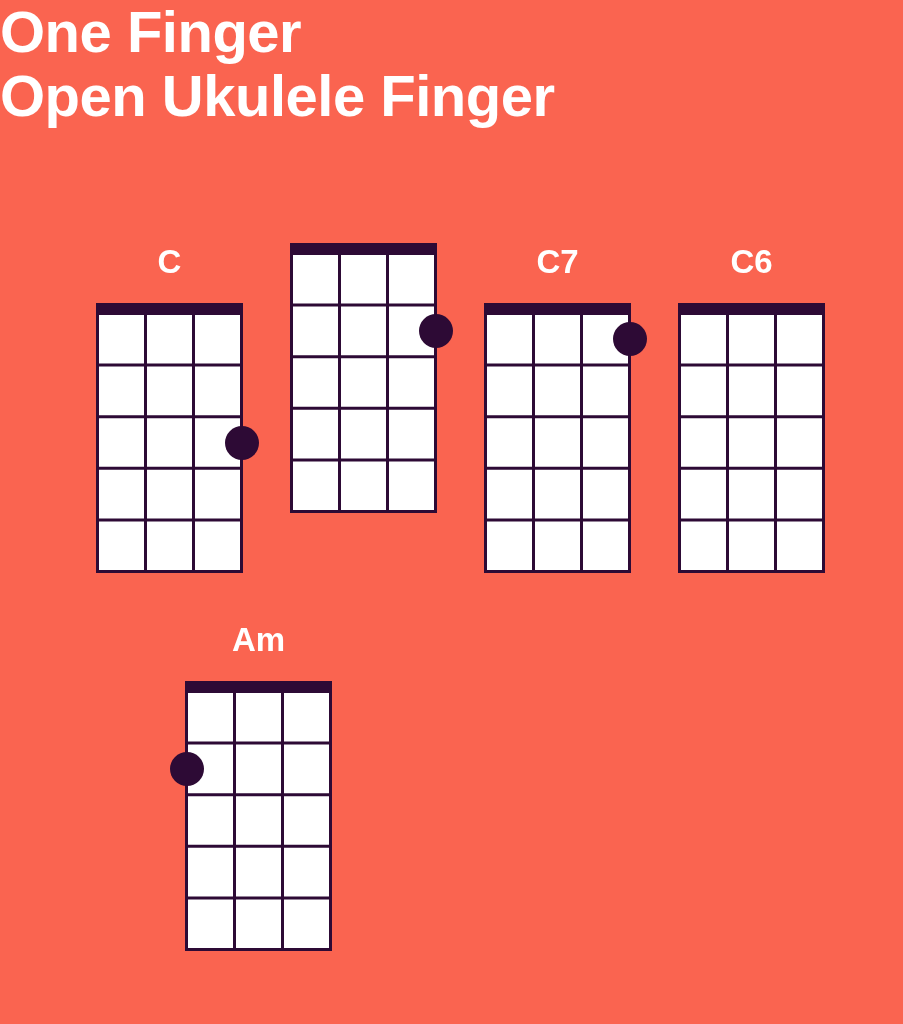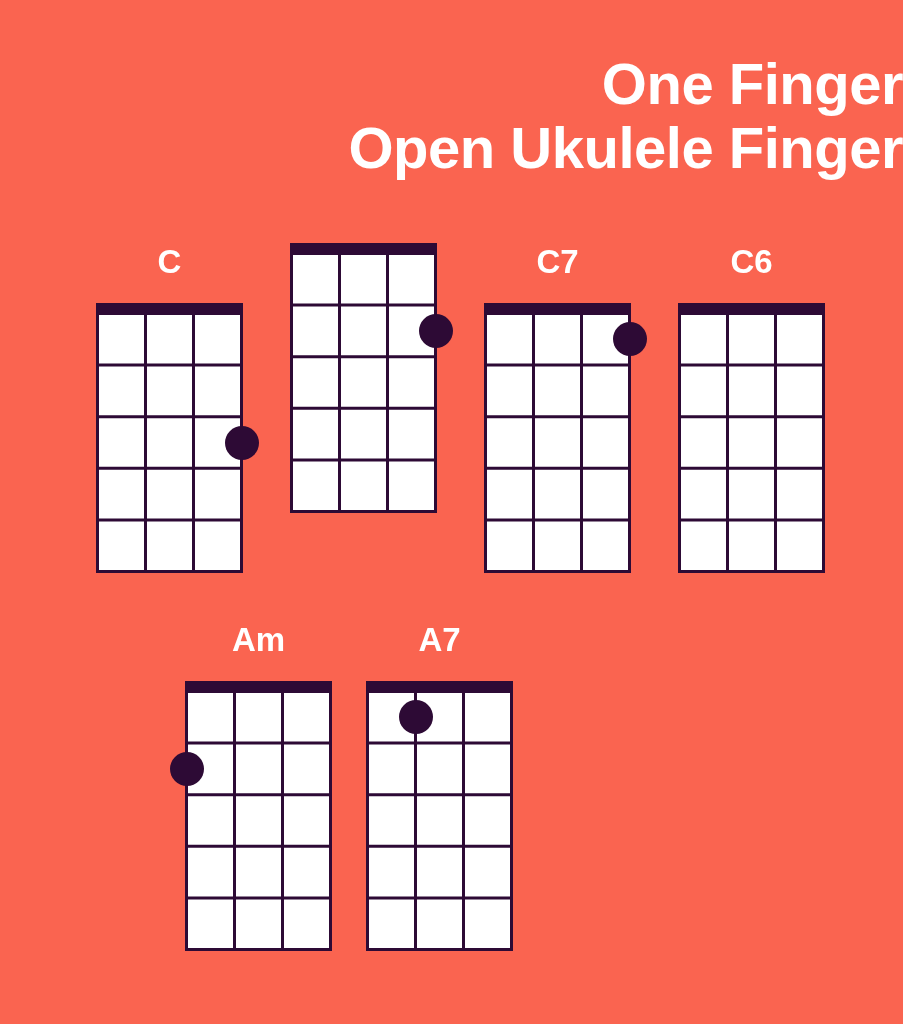--- a/index.html
+++ b/index.html
@@ -12,22 +12,21 @@
     height: 1024px;
     background: #FA6450;
     font-family: "Liberation Sans", sans-serif;
     overflow: hidden;
     position: relative;
   }
 
   
   .title-block {
     width: 903px;
-    padding-top: 52px;
-    text-align: right;
+    text-align: left;
   }
   .title-line {
     display: block;
     color: #FFFFFF;
     font-weight: 700;
     font-size: 58px;
     line-height: 64px;
     letter-spacing: -0.5px;
     white-space: nowrap;
   }
@@ -41,21 +40,21 @@
     box-sizing: border-box;
   }
   .chord-row.row-1 {
     top: 243px;
     padding-left: 96px;
     gap: 47px;
   }
   .chord-row.row-2 {
     top: 621px;
     padding-left: 185px;
-    gap: 34px;
+    gap: 70px;
   }
 
   .chord-card {
     width: 147px;
     position: relative;
   }
 
   .chord-label {
     display: block;
     text-align: center;
@@ -208,35 +207,13 @@
           <line x1="49.5" x2="49.5" y1="9" y2="270" stroke="#2D0A35" stroke-width="3"></line>
           <line x1="97.5" x2="97.5" y1="9" y2="270" stroke="#2D0A35" stroke-width="3"></line>
           <line x1="145.5" x2="145.5" y1="9" y2="270" stroke="#2D0A35" stroke-width="3"></line>
           <rect x="0" y="0" width="147" height="9" fill="#2D0A35"></rect>
         </svg>
         <div class="dot-layer">
           <div class="finger-dot" style="left: 1.5px; top: 87.9px; background: rgb(45, 10, 53);"></div>
         </div>
       </div>
     </div>
-    <div class="chord-card">
-      <span class="chord-label">A7</span>
-      <div class="fretboard">
-        <svg viewBox="0 0 147 270">
-          <rect x="1.5" y="10.5" width="144" height="258" fill="#FFFFFF"></rect>
-          <line x1="0" x2="147" y1="10.5" y2="10.5" stroke="#2D0A35" stroke-width="3"></line>
-          <line x1="0" x2="147" y1="62.1" y2="62.1" stroke="#2D0A35" stroke-width="3"></line>
-          <line x1="0" x2="147" y1="113.7" y2="113.7" stroke="#2D0A35" stroke-width="3"></line>
-          <line x1="0" x2="147" y1="165.3" y2="165.3" stroke="#2D0A35" stroke-width="3"></line>
-          <line x1="0" x2="147" y1="216.9" y2="216.9" stroke="#2D0A35" stroke-width="3"></line>
-          <line x1="0" x2="147" y1="268.5" y2="268.5" stroke="#2D0A35" stroke-width="3"></line>
-          <line x1="1.5" x2="1.5" y1="9" y2="270" stroke="#2D0A35" stroke-width="3"></line>
-          <line x1="49.5" x2="49.5" y1="9" y2="270" stroke="#2D0A35" stroke-width="3"></line>
-          <line x1="97.5" x2="97.5" y1="9" y2="270" stroke="#2D0A35" stroke-width="3"></line>
-          <line x1="145.5" x2="145.5" y1="9" y2="270" stroke="#2D0A35" stroke-width="3"></line>
-          <rect x="0" y="0" width="147" height="9" fill="#2D0A35"></rect>
-        </svg>
-        <div class="dot-layer">
-          <div class="finger-dot" style="left: 49.5px; top: 36.3px; background: rgb(45, 10, 53);"></div>
-        </div>
-      </div>
-    </div>
   </div>
 
 </body></html>

